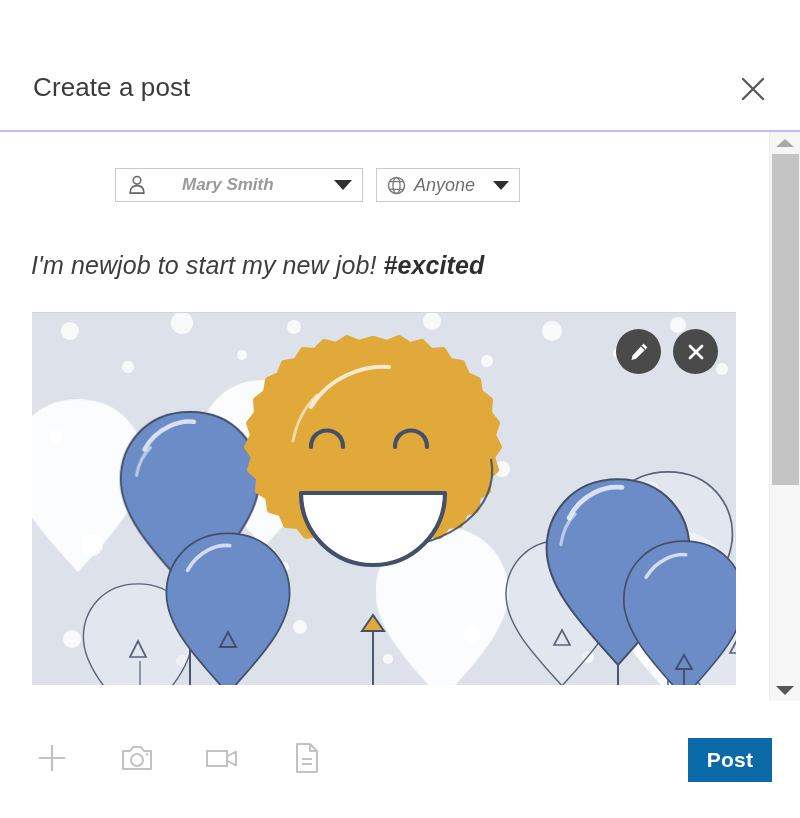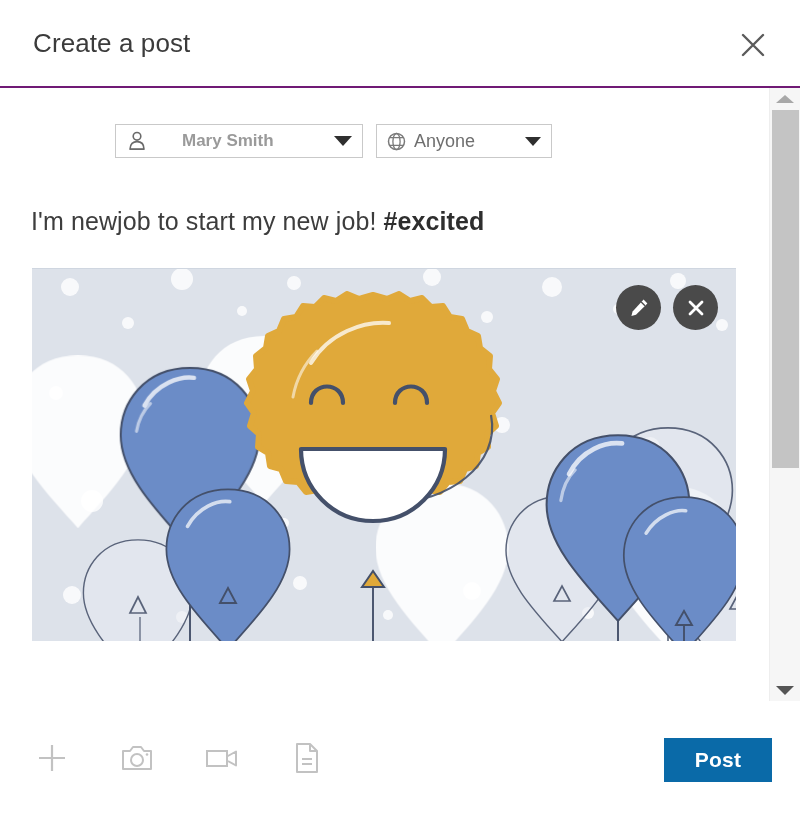--- a/index.html
+++ b/index.html
@@ -16,23 +16,24 @@
     background: #ffffff;
     display: flex;
     flex-direction: column;
   }
 
   
   .header {
     position: relative;
     height: 88px;
     flex: 0 0 88px;
-    border-bottom: 2px solid #701a75;
+    border-bottom: 2px solid #c4b5fd;
     display: flex;
     align-items: center;
+    margin-top: 44px;
   }
   .header-title {
     margin-left: 33px;
     font-size: 26px;
     color: #3b3b3b;
     font-weight: 400;
     letter-spacing: 0.1px;
   }
   .close-btn {
     position: absolute;
@@ -49,20 +50,21 @@
     position: relative;
     flex: 1 1 auto;
     display: flex;
     overflow: hidden;
   }
   .scroll-area {
     position: relative;
     width: 769px;
     height: 100%;
     overflow: hidden;
+    font-style: italic;
   }
 
   
   .meta-row {
     display: flex;
     align-items: center;
     gap: 13px;
     margin: 36px 0 0 115px;
   }
   .pill {
@@ -71,21 +73,21 @@
     border: 1px solid #c9c9c9;
     background: #ffffff;
     height: 34px;
     cursor: pointer;
     font-size: 17px;
     color: #9a9a9a;
     font-weight: 700;
     padding: 0 10px 0 10px;
   }
   .pill.author { width: 248px; padding-left: 12px; }
-  .pill.audience { width: 176px; padding-left: 10px; }
+  .pill.audience { width: 144px; padding-left: 10px; }
   .pill .glyph { flex: 0 0 auto; display: flex; align-items: center; }
   .pill .ptext { white-space: nowrap; }
   .pill.author .ptext { margin-left: 36px; }
   .pill.audience .ptext { margin-left: 8px; font-weight: 400; color: #6f6f6f; font-size: 18px; }
   .pill .caret { margin-left: auto; display: flex; align-items: center; }
   .caret-tri {
     width: 0; height: 0;
     border-left: 9px solid transparent;
     border-right: 9px solid transparent;
     border-top: 10px solid #2f2f2f;
@@ -192,21 +194,21 @@
   .tool-btn {
     width: 38px; height: 38px;
     background: none; border: none;
     display: flex; align-items: center; justify-content: center;
     cursor: pointer;
   }
   .post-btn {
     position: absolute;
     right: 28px;
     top: 37px;
-    width: 108px; height: 44px;
+    width: 84px; height: 44px;
     background: #0a6aa8;
     color: #ffffff;
     border: none;
     font-size: 21px;
     font-weight: 700;
     font-family: "Liberation Sans", sans-serif;
     cursor: pointer;
     letter-spacing: 0.2px;
   }
 </style>

